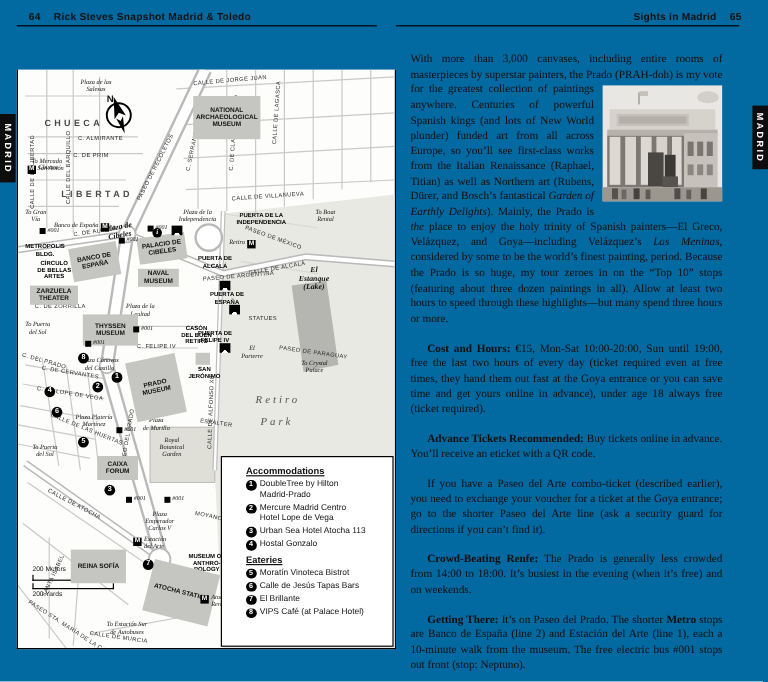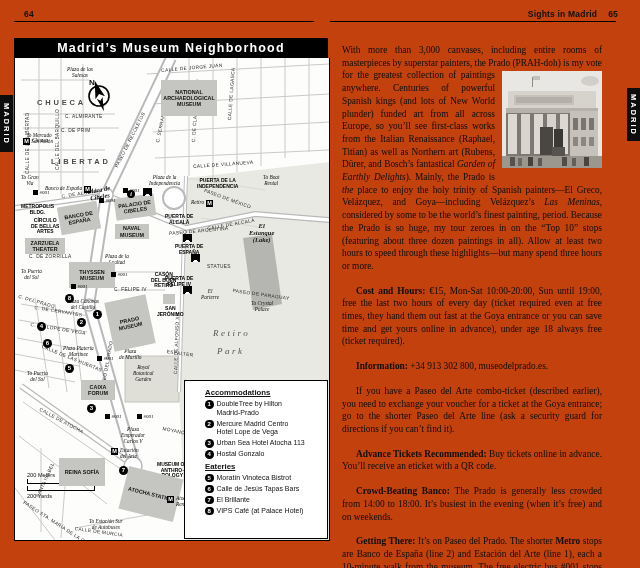--- a/index.html
+++ b/index.html
@@ -1,16 +1,16 @@
 <!DOCTYPE html>
 <html><head>
 <meta charset="utf-8">
 <style>
   html,body{margin:0;padding:0;background:#fff;}
-  .spread{position:relative;width:640px;height:568px;background:#c2410c;overflow:hidden;
+  .spread{position:relative;width:640px;height:568px;background:#0369a1;overflow:hidden;
           font-family:"Liberation Sans",sans-serif;color:#111;}
   .page{position:absolute;top:0;width:320px;height:568px;}
   #page-left{left:0;} #page-right{left:320px;text-decoration:underline;}
 
   
   .folio{position:absolute;top:9px;font:bold 8.5px "Liberation Sans",sans-serif;letter-spacing:.2px;display:flex;gap:11px;align-items:baseline;}
   .folio-l{left:24px;} .folio-r{right:22px;}
   .rule{position:absolute;top:21px;height:0;border-top:1.1px solid #000;}
   .rule-l{left:14px;width:300px;} .rule-r{left:10px;width:286px;}
 
@@ -73,25 +73,25 @@
   .photo{float:right;width:100px;height:97px;margin:2px 0 5px 7px;display:block;}
 </style>
 </head>
 <body>
 
 <div class="spread">
 
   <div class="page" id="page-left">
     <div class="folio folio-l">
       <span>64</span>
+      <span>Rick Steves Snapshot Madrid &amp; Toledo</span>
     </div>
     <div class="rule rule-l"></div>
     <div class="tab tab-l">MADRID</div>
 
-    <div class="map-banner">Madrid’s Museum Neighborhood</div>
 
     <div class="map-frame">
 
       <svg class="map-svg" width="314" height="482" viewBox="0 0 314 482">
         <polygon points="171,120 314,104 314,482 171,482 164,334" fill="#e9e9e3"></polygon>
         <rect x="110" y="298" width="54" height="46" fill="#dfdfd8" stroke="#b8b8b2" stroke-width="0.8"></rect>
         <polygon points="228,180 257,176 267,246 238,252" fill="#b5b5b1"></polygon>
         <g stroke="#c9c9c9" stroke-width="1" fill="none">
           <path d="M24,0 V132"></path>
             <path d="M46,0 V136"></path>
@@ -421,20 +421,19 @@
             <rect x="16" y="87" width="4" height="8" fill="#6b6761"></rect>
             <rect x="26" y="86" width="5" height="9" fill="#45423e"></rect>
             <rect x="36" y="87" width="4" height="8" fill="#5d5a54"></rect>
             <rect x="60" y="86" width="5" height="9" fill="#504d48"></rect>
             <rect x="70" y="87" width="4" height="8" fill="#63605a"></rect>
             <rect x="82" y="86" width="5" height="9" fill="#48453f"></rect>
           </svg></span><span><span>for the greatest collection of paintings anywhere. Centuries of powerful Spanish kings (and lots of New World plunder) funded art from all across Europe, so you’ll see first-class works from the Italian Renaissance (Raphael, Titian) as well as Northern art (Rubens, Dürer, and Bosch’s fantastical </span><span style="font-style: italic;">Garden of Earthly Delights</span><span>). Mainly, the Prado is </span><span style="font-style: italic;">the</span><span> place to enjoy the holy trinity of Spanish painters—El Greco, Velázquez, and Goya—including Velázquez’s </span><span style="font-style: italic;">Las Meninas</span><span>, considered by some to be the world’s finest painting, period. Because the Prado is so huge, my tour zeroes in on the “Top 10” stops (featuring about three dozen paintings in all). Allow at least two hours to speed through these highlights—but many spend three hours or more.</span></span>
       </div>
 
       <p class="para"><span style="font-weight: 700;">Cost and Hours:</span><span> €15, Mon-Sat 10:00-20:00, Sun until 19:00, free the last two hours of every day (ticket required even at free times, they hand them out fast at the Goya entrance or you can save time and get yours online in advance), under age 18 always free (ticket required).</span></p>
-      <p class="para"><span style="font-weight: 700;">Information:</span><span> +34 913 302 800, museodelprado.es.</span></p>
+      <p class="para"><span style="font-weight: 700;">Advance Tickets Recommended:</span><span> Buy tickets online in advance. You’ll receive an eticket with a QR code.</span></p>
       <p class="para"><span>If you have a Paseo del Arte combo-ticket (described earlier), you need to exchange your voucher for a ticket at the Goya entrance; go to the shorter Paseo del Arte line (ask a security guard for directions if you can’t find it).</span></p>
-      <p class="para"><span style="font-weight: 700;">Advance Tickets Recommended:</span><span> Buy tickets online in advance. You’ll receive an eticket with a QR code.</span></p>
-      <p class="para"><span style="font-weight: 700;">Crowd-Beating Banco:</span><span> The Prado is generally less crowded from 14:00 to 18:00. It’s busiest in the evening (when it’s free) and on weekends.</span></p>
+      <p class="para"><span style="font-weight: 700;">Crowd-Beating Renfe:</span><span> The Prado is generally less crowded from 14:00 to 18:00. It’s busiest in the evening (when it’s free) and on weekends.</span></p>
       <p class="para"><span style="font-weight: 700;">Getting There:</span><span> It’s on Paseo del Prado. The shorter </span><span style="font-weight: 700;">Metro</span><span> stops are Banco de España (line 2) and Estación del Arte (line 1), each a 10-minute walk from the museum. The free electric bus #001 stops out front (stop: Neptuno).</span></p>
     </div>
   </div>
 </div>
 
 </body></html>

